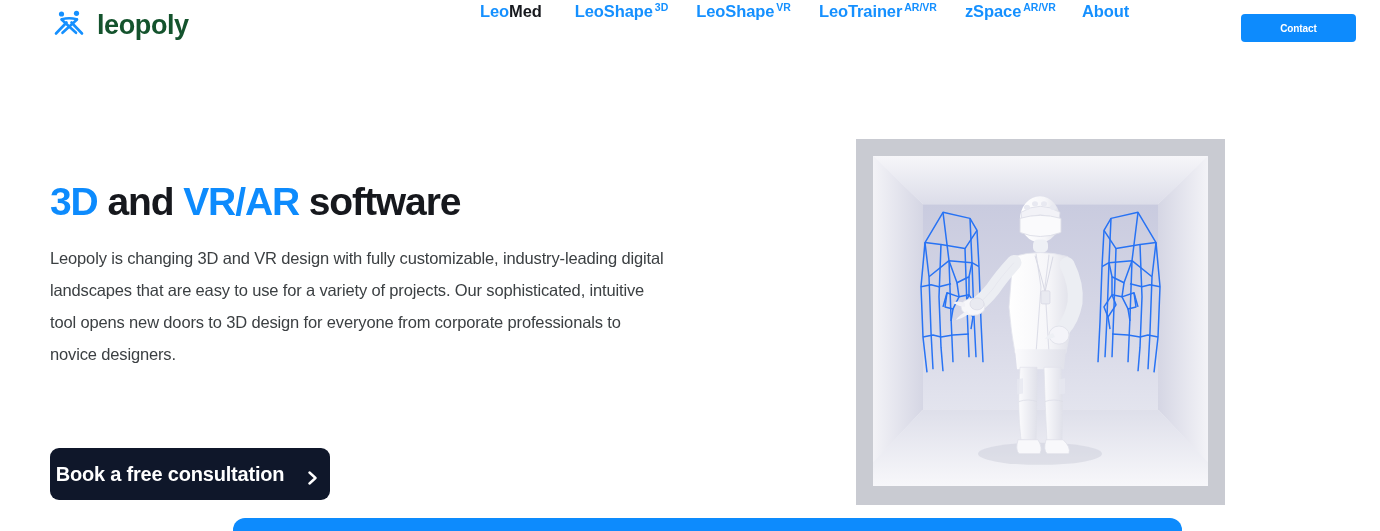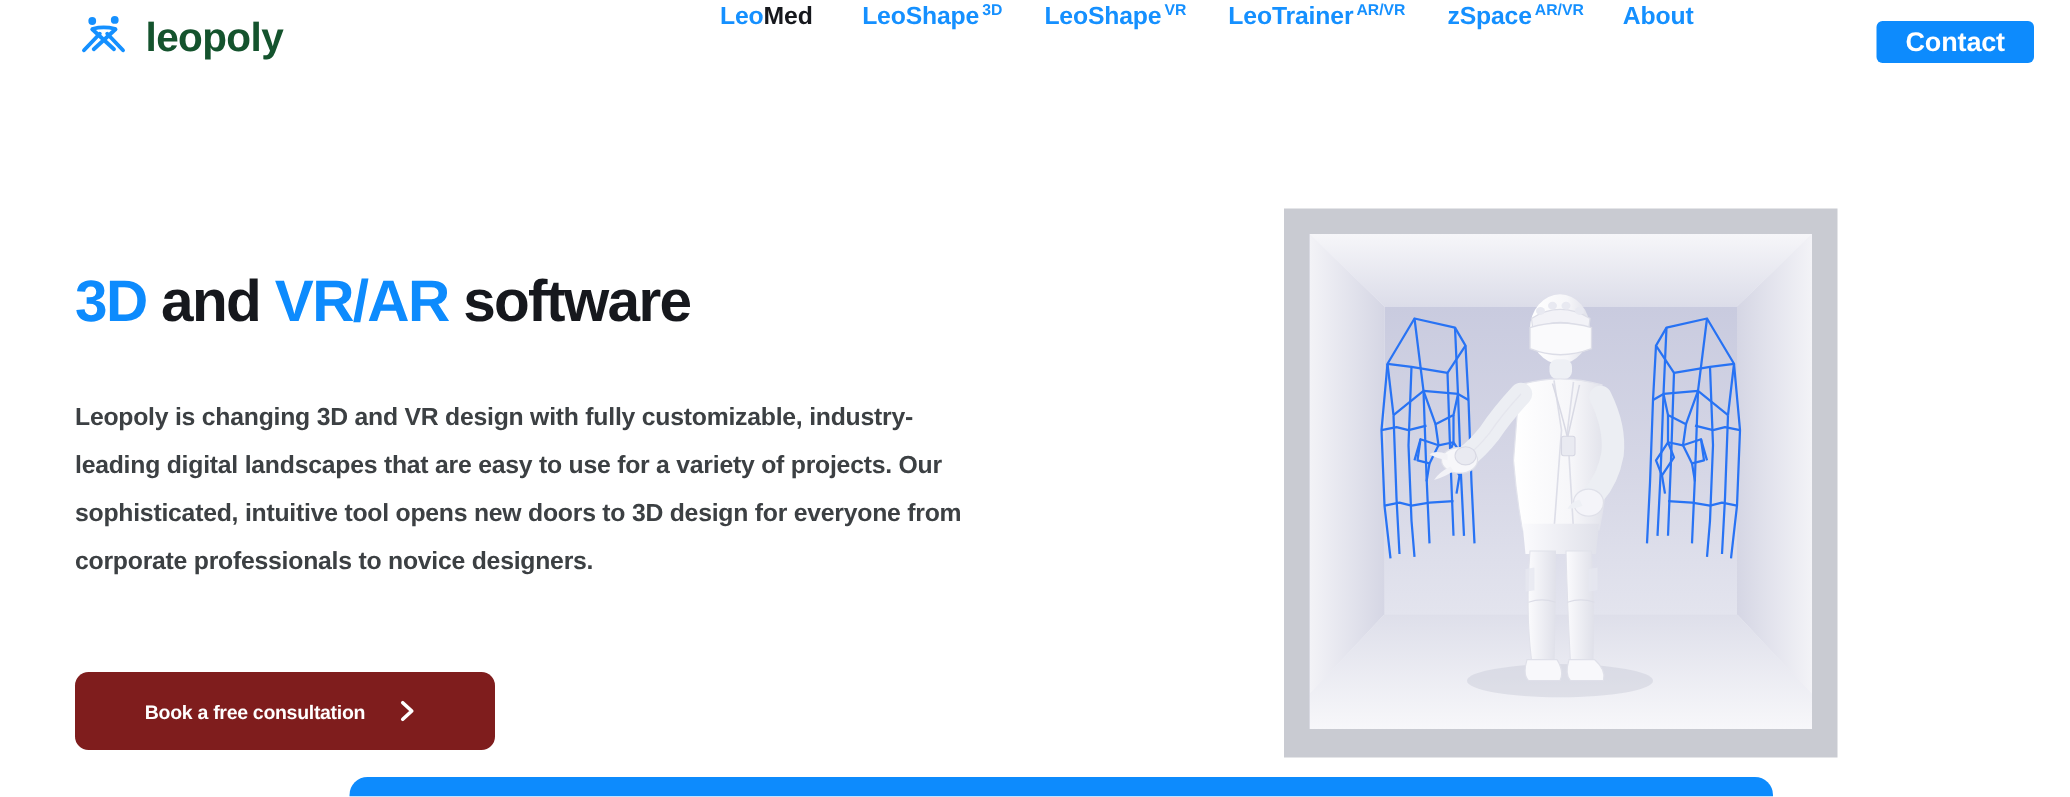--- a/index.html
+++ b/index.html
@@ -82,28 +82,28 @@
   .nav-gap-1 { width: 33px; }
   .nav-gap-2 { width: 28px; }
   .nav-gap-3 { width: 28px; }
   .nav-gap-4 { width: 28px; }
   .nav-gap-5 { width: 26px; }
 
   .contact-btn {
     position: absolute;
     right: 24px;
     top: 14px;
-    width: 105px;
+    width: 115px;
     height: 28px;
     background: #0d8bfd;
     border: none;
     border-radius: 4px;
     color: #ffffff;
     font-family: "Liberation Sans", sans-serif;
-    font-size: 18px;
+    font-size: 10px;
     font-weight: 700;
     letter-spacing: -0.1px;
     cursor: pointer;
     display: flex;
     align-items: center;
     justify-content: center;
   }
 
   
   .hero-copy {
@@ -117,41 +117,41 @@
     font-size: 39px;
     font-weight: 700;
     line-height: 48px;
     color: #16181d;
     letter-spacing: -1.1px;
     margin: 0;
   }
   .headline .blue { color: #0d8bfd; }
 
   .subcopy {
-    margin-top: 36px;
+    margin-top: 16px;
     width: 615px;
     font-size: 16.5px;
     line-height: 32px;
     color: #3c4043;
     letter-spacing: -0.15px;
-    font-weight: 700;
+    font-weight: 400;
   }
 
   .cta-btn {
     position: absolute;
     left: 0;
     top: 270px;
     width: 280px;
     height: 52px;
-    background: #7f1d1d;
+    background: #0f172a;
     border: none;
     border-radius: 9px;
     color: #ffffff;
     font-family: "Liberation Sans", sans-serif;
-    font-size: 13px;
+    font-size: 20px;
     font-weight: 700;
     letter-spacing: -0.2px;
     cursor: pointer;
     display: flex;
     align-items: center;
     justify-content: center;
     gap: 22px;
     padding-right: 4px;
   }
   .cta-arrow {

